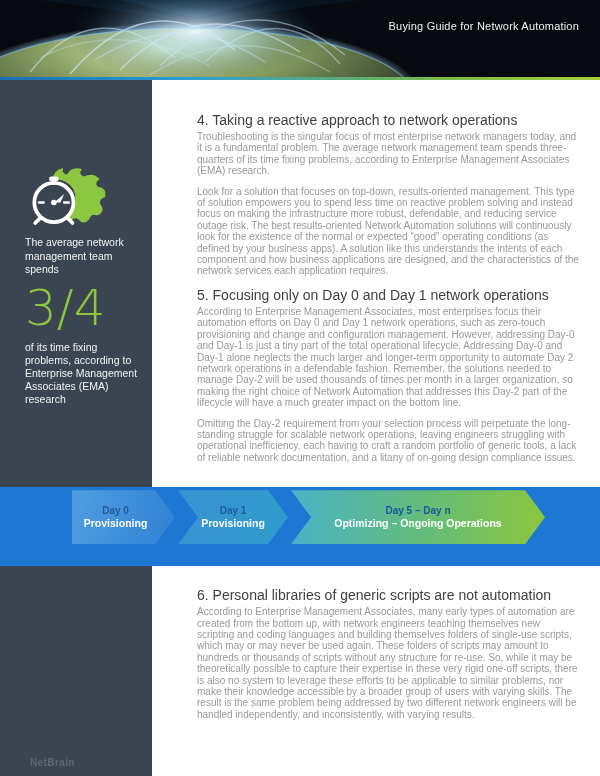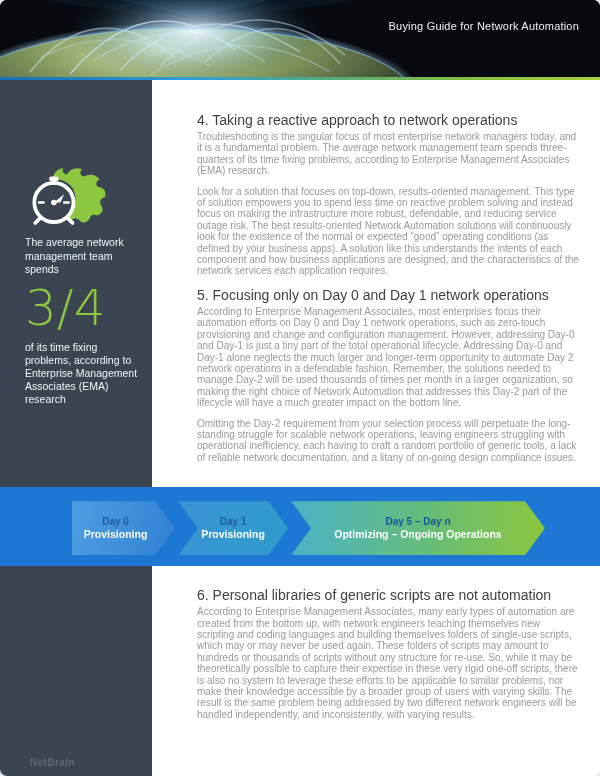--- a/index.html
+++ b/index.html
@@ -1,17 +1,17 @@
 <!DOCTYPE html>
 <html><head>
 <meta charset="utf-8">
 <style>
   html,body{margin:0;padding:0;background:#e8e8e8;}
   .page{width:600px;height:776px;position:relative;background:#ffffff;
-        font-family:"Liberation Sans",sans-serif;overflow:hidden;margin:0 auto;border-radius:7px;}
+        font-family:"Liberation Sans",sans-serif;overflow:hidden;margin:0 auto;}
 
   
   .hdr{height:77px;position:relative;background:#06090e;overflow:hidden;}
   .hdr svg{position:absolute;left:0;top:0;width:100%;height:100%;}
   .hdr-title{position:absolute;right:21px;top:20px;color:#eef1f3;font-size:11px;
              letter-spacing:.2px;white-space:nowrap;}
   .grad-line{height:3px;background:linear-gradient(90deg,#1a6fb4 0%,#2f9fd4 32%,
              #55aa7e 55%,#7cbc44 75%,#a7cf3b 100%);}
 
   
@@ -31,21 +31,21 @@
            line-height:11.4px;}
   .content h3{color:#3e4043;font-size:14px;line-height:13px;margin:0 0 4px 0;
               font-weight:normal;}
   .content p{margin:0 0 9px 0;}
   .sec4{padding-top:34px;}
   .sec5{margin-top:12px;}
   .sec6{margin-top:23px;}
 
   
   .band{position:relative;height:79px;background:#1d78d4;margin-top:24px;z-index:2;}
-  .chev{position:absolute;top:14px;height:54px;display:flex;flex-direction:column;
+  .chev{position:absolute;top:3px;height:54px;display:flex;flex-direction:column;
         align-items:center;justify-content:center;gap:1px;box-sizing:border-box;}
   .chev .t1{font-size:10px;font-weight:bold;color:#1e5c9c;white-space:nowrap;}
   .chev .t2{font-size:10.5px;font-weight:bold;color:#ffffff;white-space:nowrap;}
   .c1{left:72px;width:103px;padding-right:16px;
       clip-path:polygon(0 0,calc(100% - 20px) 0,100% 50%,calc(100% - 20px) 100%,0 100%);
       background:linear-gradient(105deg,#509ee1,#2f81d2);}
   .c2{left:178px;width:110px;padding-left:8px;padding-right:8px;
       clip-path:polygon(0 0,calc(100% - 20px) 0,100% 50%,calc(100% - 20px) 100%,0 100%,20px 50%);
       background:linear-gradient(105deg,#3a93d4,#2e9ccb);}
   .c3{left:291px;width:254px;padding-left:8px;padding-right:8px;

